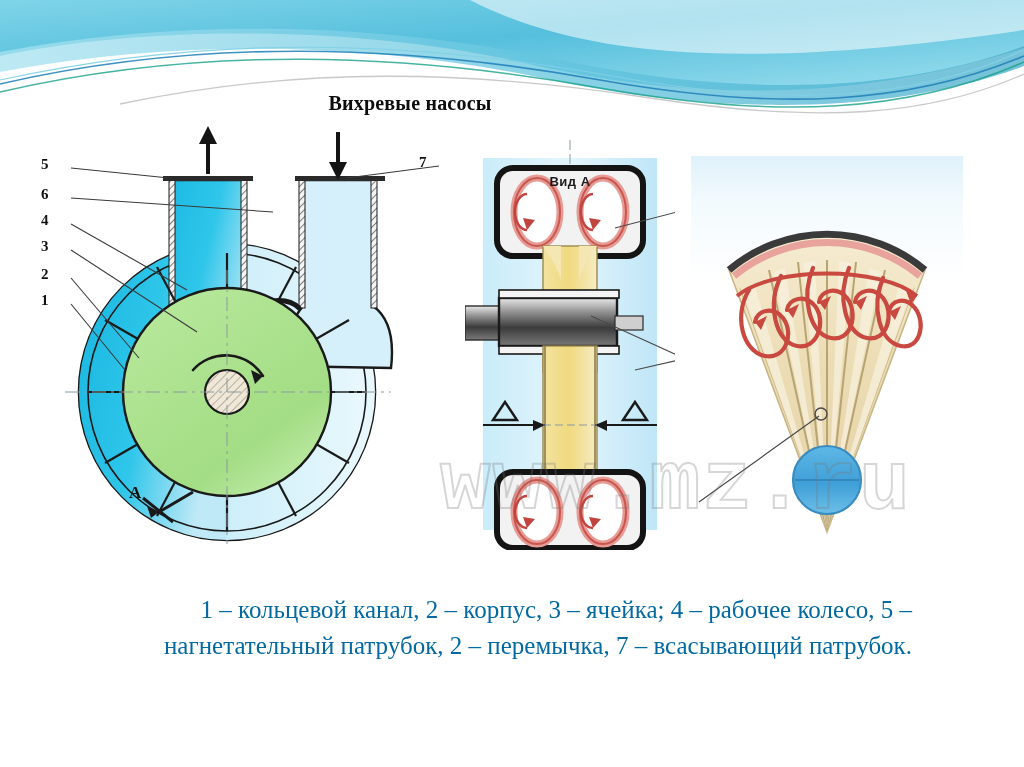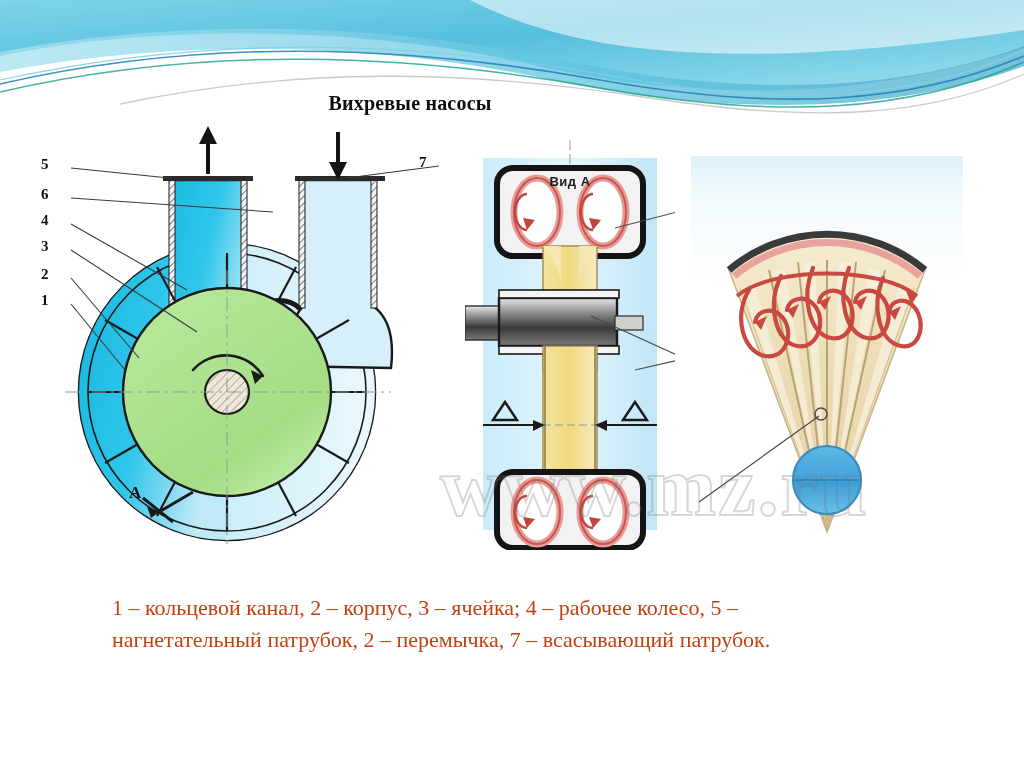--- a/index.html
+++ b/index.html
@@ -78,40 +78,40 @@
   }
 
   
   #watermark {
     position: absolute;
     left: 440px; top: 438px;
     width: 560px; height: 110px;
     pointer-events: none;
   }
   #watermark span {
-    font-family: Liberation Serif, serif;
+    font-family: Liberation Mono, monospace;
     font-size: 84px;
     font-weight: bold;
     color: rgba(0,0,0,0);
     -webkit-text-stroke: 2px rgba(120,120,120,0.30);
     letter-spacing: 2px;
     white-space: nowrap;
     display: block;
   }
 
   
   #caption {
     position: absolute;
     left: 112px; top: 592px;
     width: 800px;
-    text-align: left;
+    text-align: right;
     font-family: "Liberation Serif", serif;
-    font-size: 22px;
+    font-size: 25px;
     line-height: 1.45;
-    color: #c2410c;
+    color: #0369a1;
   }
 </style>
 </head>
 <body>
 
 <div id="slide">
 
   <div id="header-deco">
     <svg width="1024" height="130" viewBox="0 0 1024 130">
       <defs>

